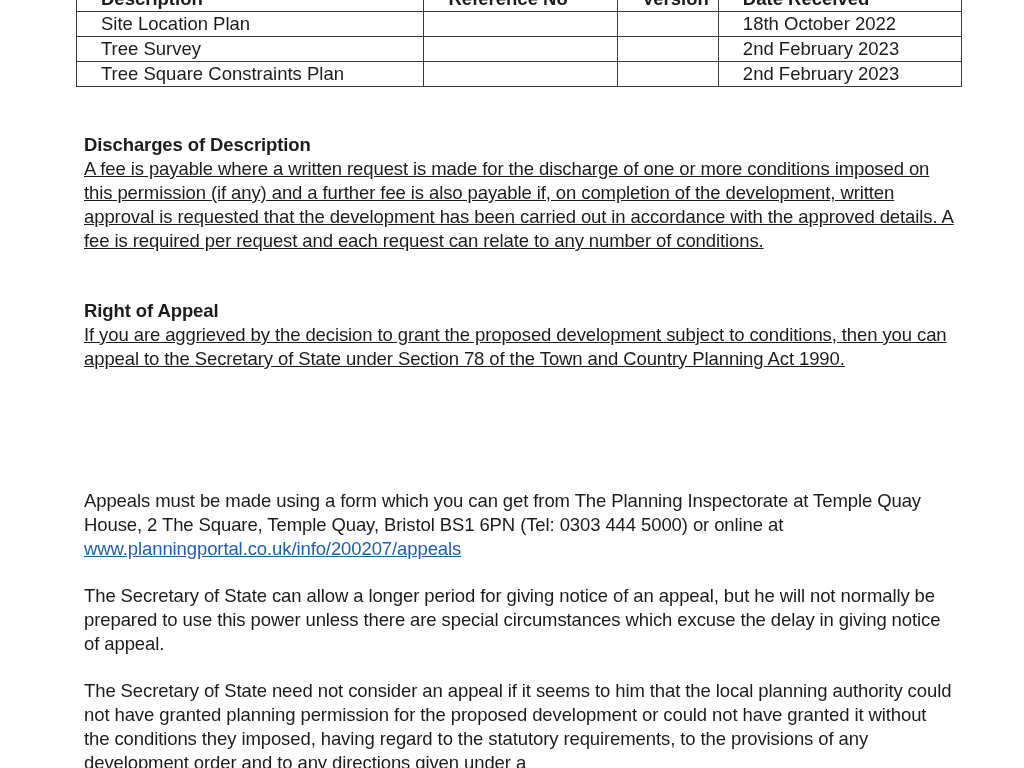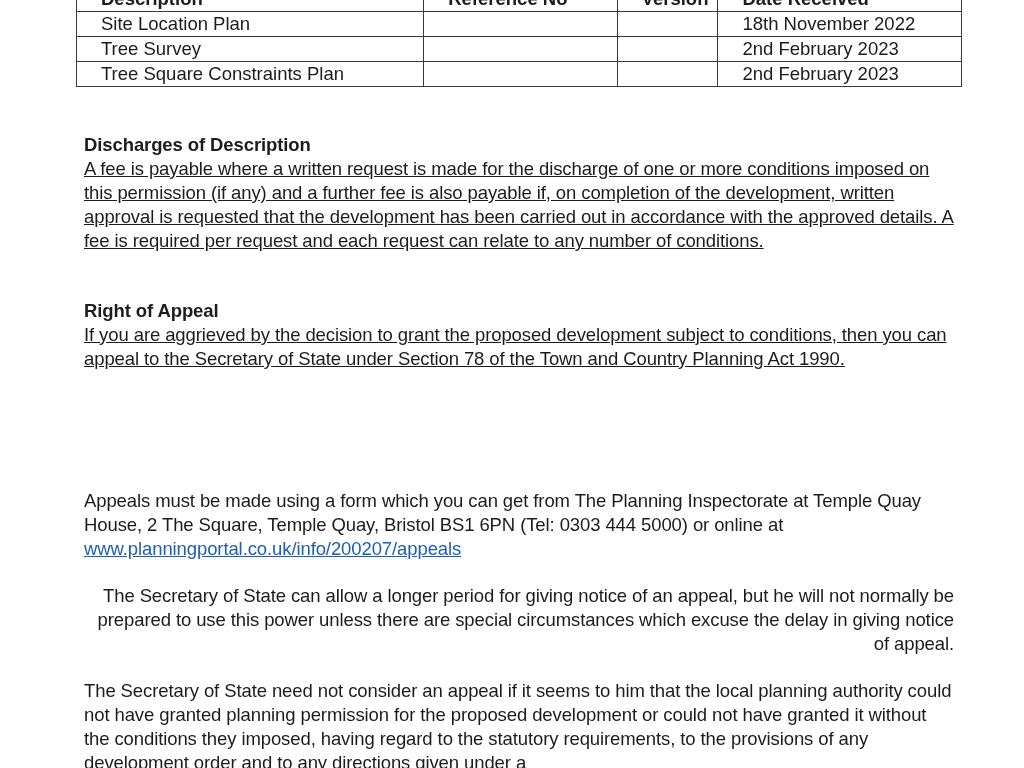--- a/index.html
+++ b/index.html
@@ -48,21 +48,21 @@
         <th>Reference No</th>
         <th>Version</th>
         <th>Date Received</th>
       </tr>
     </thead>
     <tbody>
       <tr>
         <td>Site Location Plan</td>
         <td></td>
         <td></td>
-        <td>18th November 2022</td>
+        <td>18th October 2022</td>
       </tr>
       <tr>
         <td>Tree Survey</td>
         <td></td>
         <td></td>
         <td>2nd February 2023</td>
       </tr>
       <tr>
         <td>Tree Square Constraints Plan</td>
         <td></td>
@@ -80,17 +80,17 @@
   <div class="body-text" style="top:299px;">
     <span class="section-heading">Right of Appeal</span>
     <span class="para">If you are aggrieved by the decision to grant the proposed development subject to conditions, then you can appeal to the Secretary of State under Section 78 of the Town and Country Planning Act 1990.</span>
   </div>
 
 
   <div class="body-text" style="top:489px;">
     <span>Appeals must be made using a form which you can get from The Planning Inspectorate at Temple Quay House, 2 The Square, Temple Quay, Bristol BS1 6PN (Tel: 0303 444 5000) or online at </span><a class="link">www.planningportal.co.uk/info/200207/appeals</a>
   </div>
 
-  <div class="body-text" style="top:584px;text-align:right;">The Secretary of State can allow a longer period for giving notice of an appeal, but he will not normally be prepared to use this power unless there are special circumstances which excuse the delay in giving notice of appeal.</div>
+  <div class="body-text" style="top:584px;">The Secretary of State can allow a longer period for giving notice of an appeal, but he will not normally be prepared to use this power unless there are special circumstances which excuse the delay in giving notice of appeal.</div>
 
   <div class="body-text" style="top:679px;">The Secretary of State need not consider an appeal if it seems to him that the local planning authority could not have granted planning permission for the proposed development or could not have granted it without the conditions they imposed, having regard to the statutory requirements, to the provisions of any development order and to any directions given under a</div>
 
 </div>
 
 </body></html>

